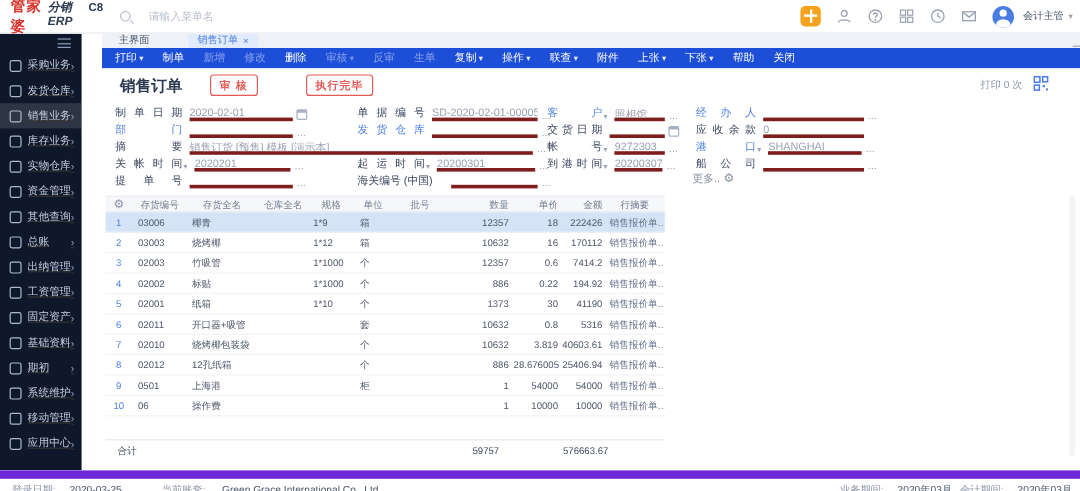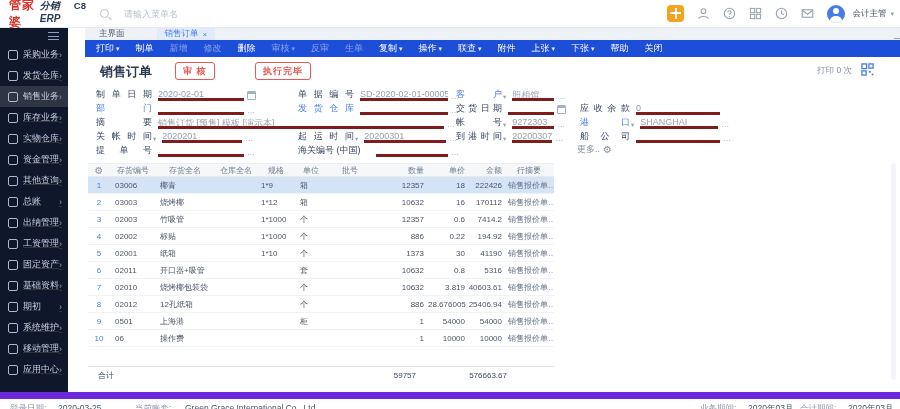--- a/index.html
+++ b/index.html
@@ -330,20 +330,25 @@
       <span class="flb w56">单据编号</span>
       <span class="fvl" style="width:88px">SD-2020-02-01-00005</span>
       <span class="sfx dots"></span>
     </div>
     <div class="fld" style="left:371px; top:31px;">
       <span class="flb w46 blue">客户</span>
       <span class="lcar">▾</span>
       <span class="fvl" style="width:42px">照相馆</span>
       <span class="sfx dots"></span>
     </div>
+    <div class="fld" style="left:495px; top:31px;">
+      <span class="flb w50 blue">经办人</span>
+      <span class="fvl" style="width:84px"></span>
+      <span class="sfx dots"></span>
+    </div>
 
     <div class="fld" style="left:11px; top:45px;">
       <span class="flb w56 blue">部门</span>
       <span class="fvl" style="width:86px"></span>
       <span class="sfx dots"></span>
     </div>
     <div class="fld" style="left:213px; top:45px;">
       <span class="flb w56 blue">发货仓库</span>
       <span class="fvl" style="width:88px"></span>
       <span class="sfx dots"></span>

